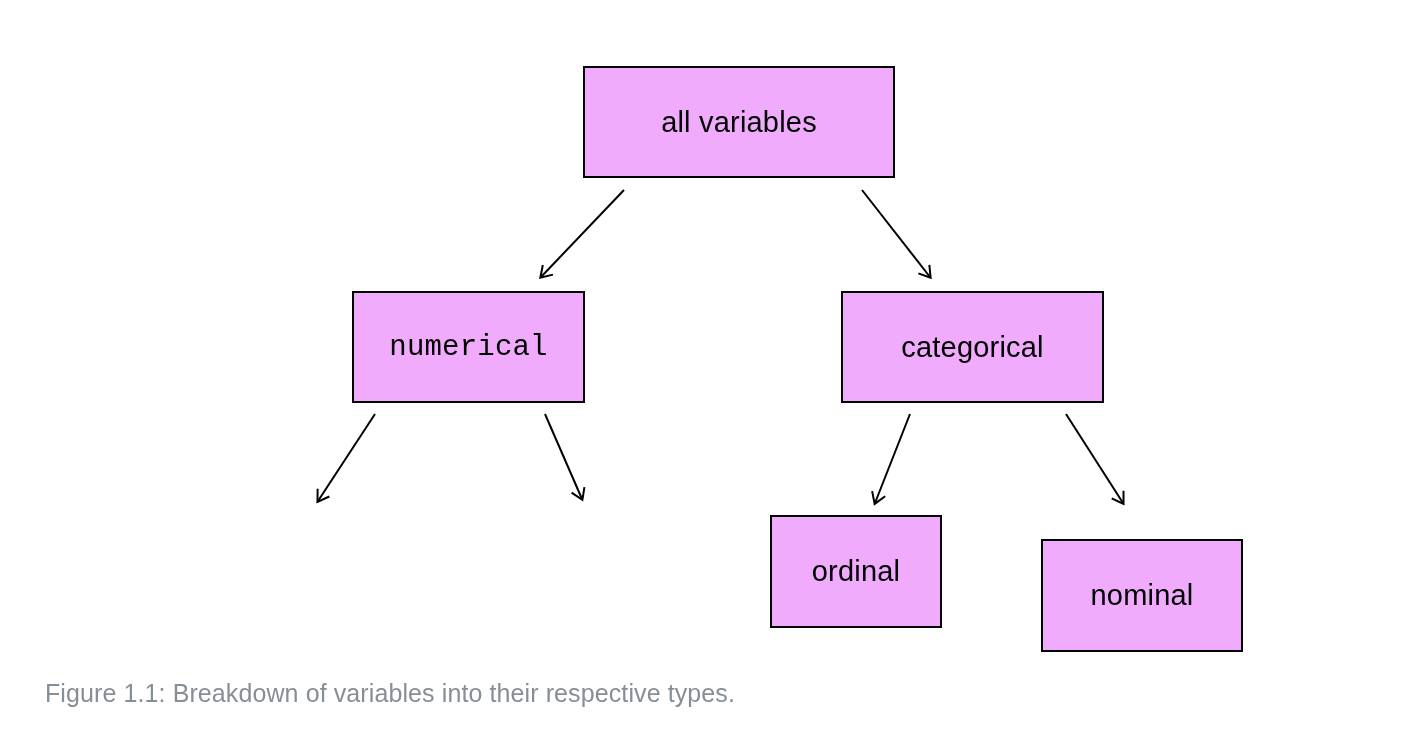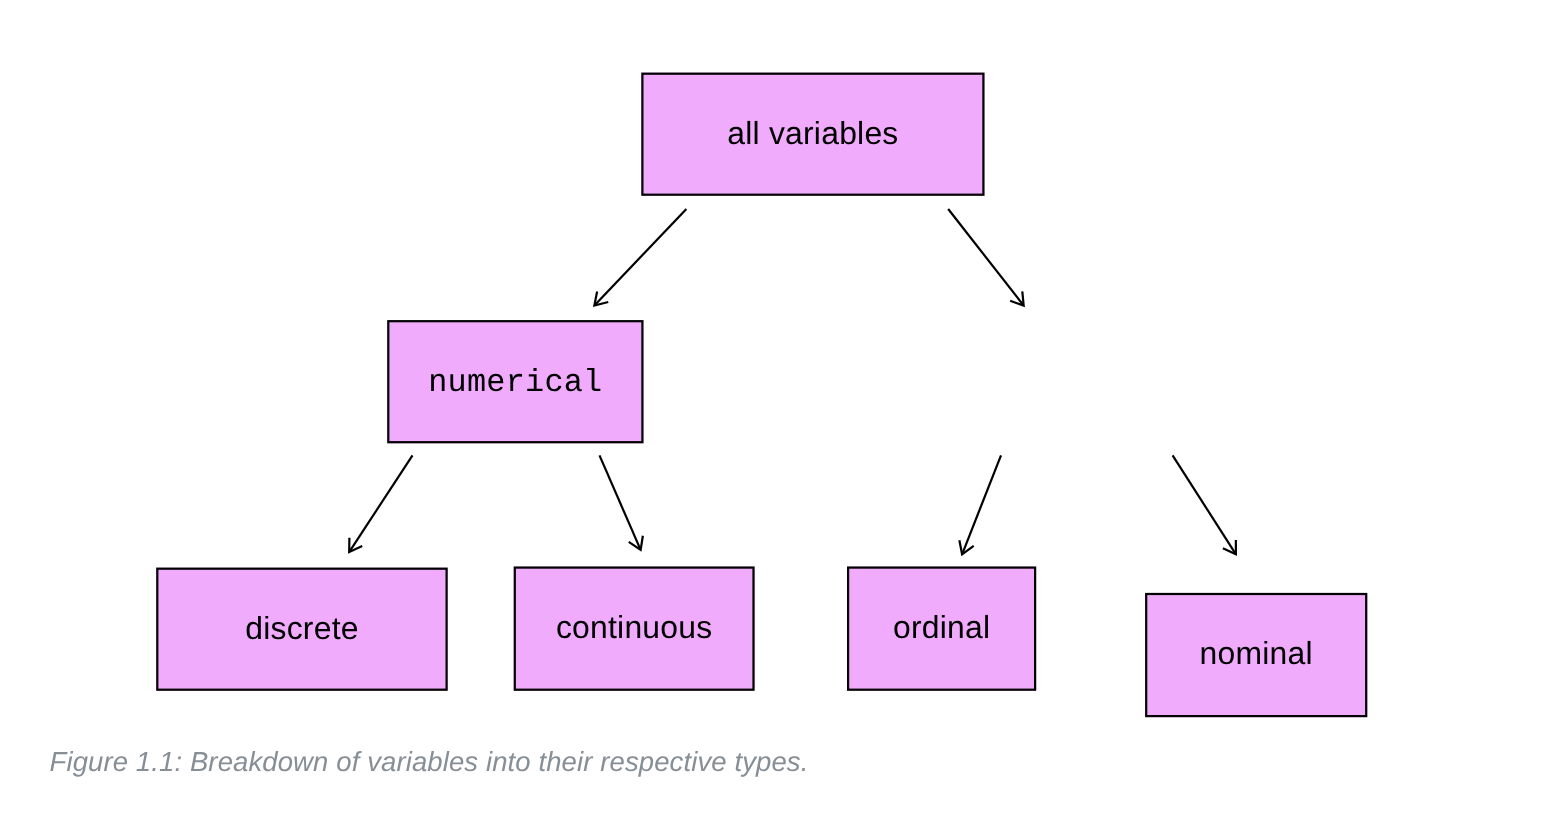--- a/index.html
+++ b/index.html
@@ -36,21 +36,20 @@
     letter-spacing: 0.2px;
     white-space: nowrap;
   }
   .caption {
     position: absolute;
     left: 45px;
     top: 679px;
     font-size: 25px;
     color: #868e96;
     letter-spacing: 0.1px;
-    font-style: italic;
   }
 </style>
 </head>
 <body>
 
 <div class="canvas">
 
   <svg class="arrow-layer" width="1414" height="740" viewBox="0 0 1414 740" xmlns="http://www.w3.org/2000/svg">
     <defs>
       <marker id="openArrow" viewBox="-13 -9 15 18" markerWidth="15" markerHeight="18" refX="-1" refY="0" orient="auto" markerUnits="userSpaceOnUse">
@@ -62,24 +61,23 @@
     <line x1="375" y1="414" x2="318" y2="501" stroke="#000000" stroke-width="2" marker-end="url(#openArrow)"></line>
     <line x1="545" y1="414" x2="582" y2="499" stroke="#000000" stroke-width="2" marker-end="url(#openArrow)"></line>
     <line x1="910" y1="414" x2="875" y2="503" stroke="#000000" stroke-width="2" marker-end="url(#openArrow)"></line>
     <line x1="1066" y1="414" x2="1123" y2="503" stroke="#000000" stroke-width="2" marker-end="url(#openArrow)"></line>
   </svg>
 
   <div class="node" style="left:583px; top:66px; width:312px; height:112px;">all variables</div>
 
   <div class="node" style="left:352px; top:291px; width:233px; height:112px;font-family:Liberation Mono, monospace;">numerical</div>
 
+  <div class="node" style="left:841px; top:291px; width:263px; height:112px;">categorical</div>
 
-  <div class="node" style="left:142px; top:516px; width:265px; height:112px;">discrete</div>
 
-  <div class="node" style="left:467px; top:515px; width:219px; height:113px;">continuous</div>
 
   <div class="node" style="left:770px; top:515px; width:172px; height:113px;">ordinal</div>
 
   <div class="node" style="left:1041px; top:515px; width:202px; height:113px;margin-top:24px;">nominal</div>
 
   <div class="caption">Figure 1.1: Breakdown of variables into their respective types.</div>
 
 </div>
 
 </body></html>

